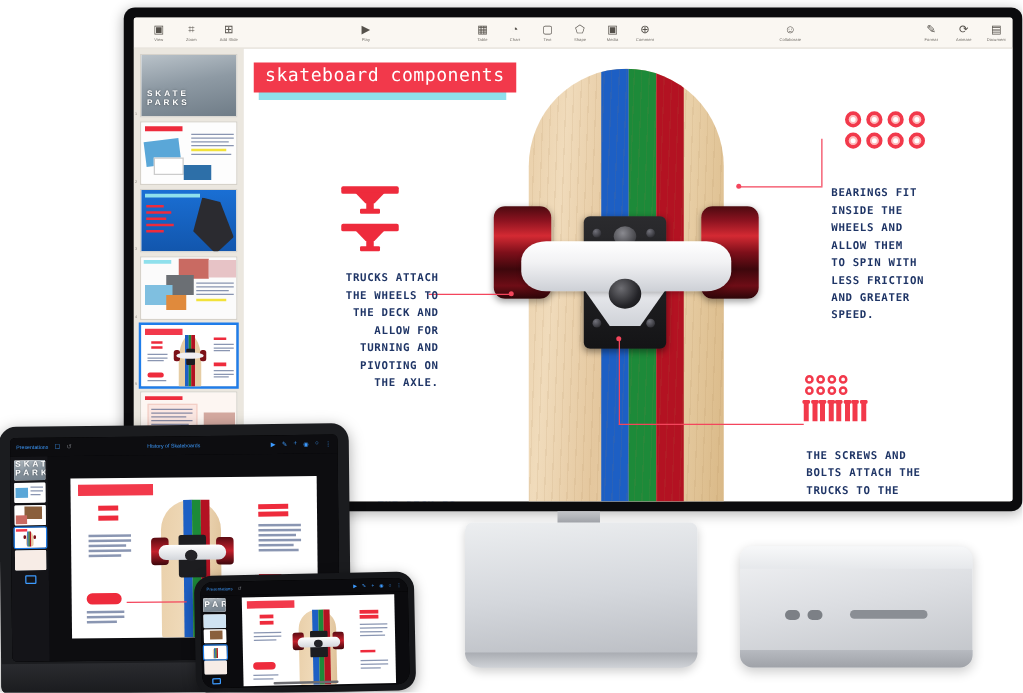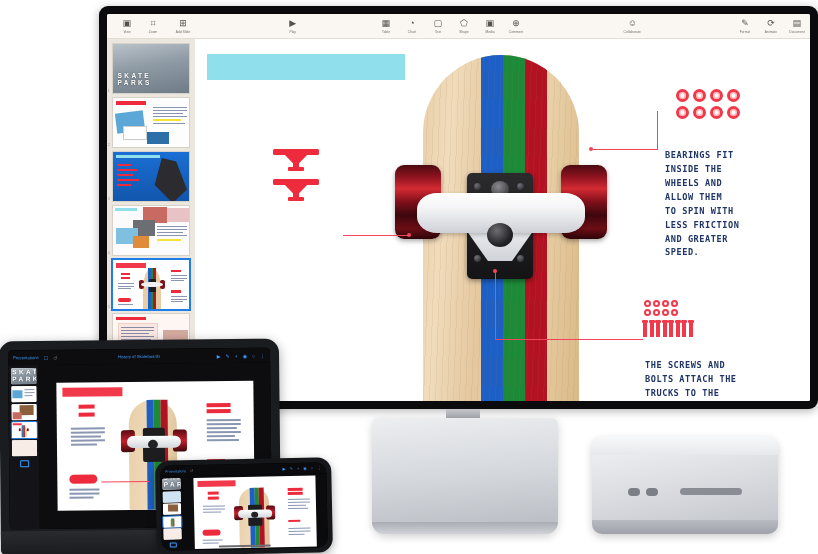--- a/index.html
+++ b/index.html
@@ -423,20 +423,21 @@
               </div>
             </div>
             <div class="thumb-num">6</div>
           </div>
         </div>
 
         <div class="canvas-area">
           <div class="slide">
 
             <div class="slide-title-shadow"></div>
+            <div class="slide-title">skateboard components</div>
 
             <div class="truck-ic" style="left:78px;top:110px;">
               <div class="hanger"></div>
                 <div class="base"></div>
                 <div class="stem"></div>
                 <div class="foot"></div>
             </div>
             <div class="truck-ic" style="left:78px;top:140px;">
               <div class="hanger"></div>
                 <div class="base"></div>
@@ -500,20 +501,27 @@
             <div class="ldot" style="left:212px;top:194px;"></div>
 
             <div class="lvert" style="left:462px;top:72px;height:38px;"></div>
             <div class="lead" style="left:396px;top:110px;width:67px;"></div>
             <div class="ldot" style="left:394px;top:108px;"></div>
 
             <div class="lead" style="left:300px;top:300px;width:148px;"></div>
             <div class="lvert" style="left:300px;top:232px;height:69px;"></div>
             <div class="ldot" style="left:298px;top:230px;"></div>
 
+            <div class="body-txt txt-trucks">TRUCKS ATTACH
+THE WHEELS TO
+THE DECK AND
+ALLOW FOR
+TURNING AND
+PIVOTING ON
+THE AXLE.</div>
             <div class="body-txt txt-bearings">BEARINGS FIT
 INSIDE THE
 WHEELS AND
 ALLOW THEM
 TO SPIN WITH
 LESS FRICTION
 AND GREATER
 SPEED.</div>
             <div class="body-txt txt-screws">THE SCREWS AND
 BOLTS ATTACH THE

